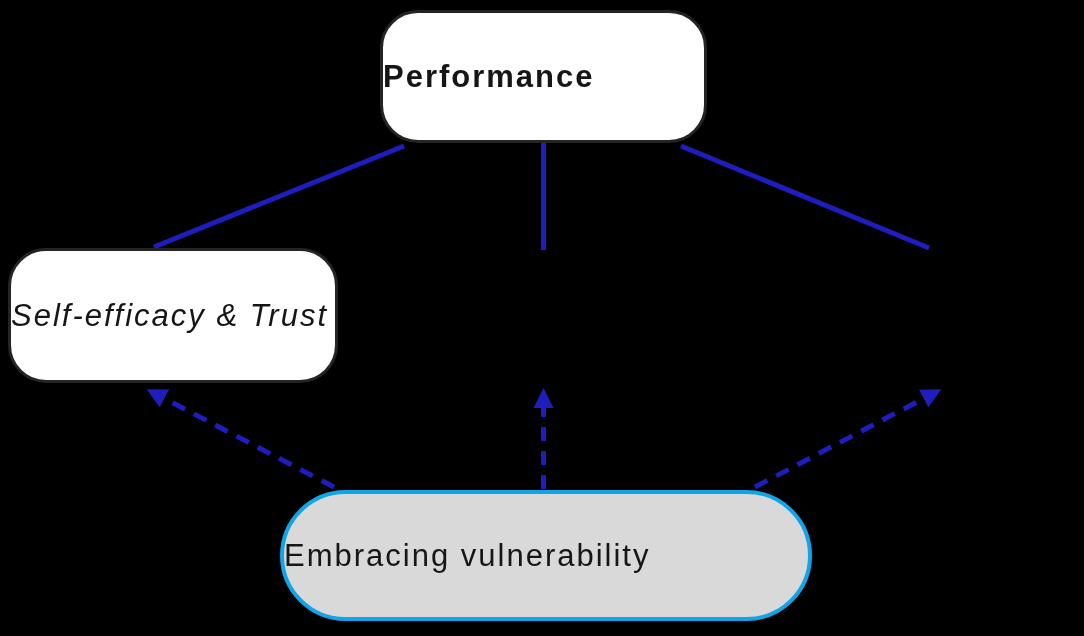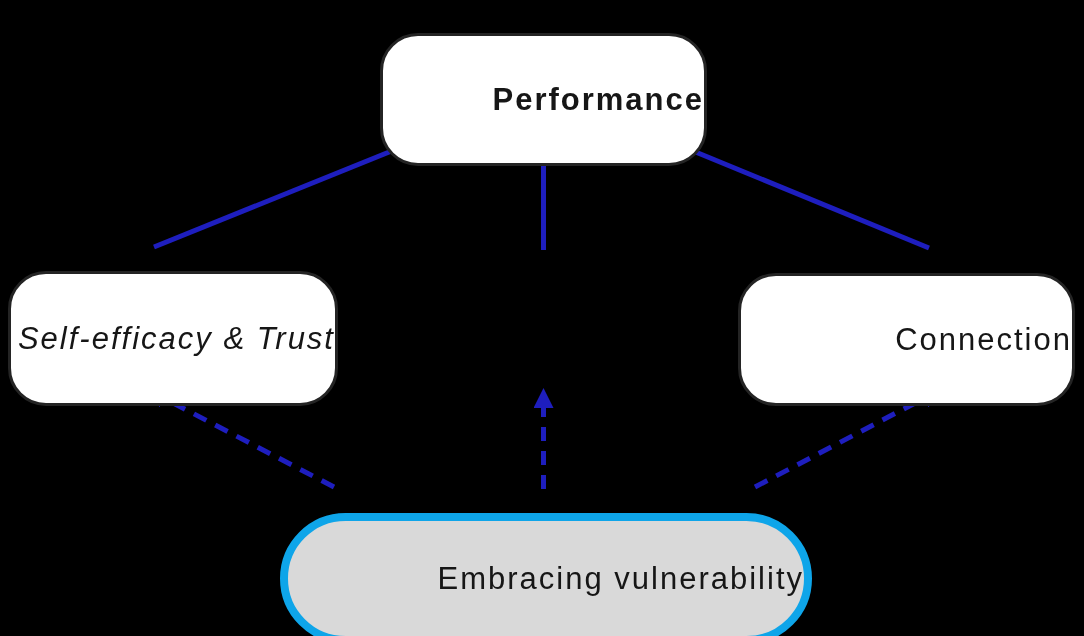--- a/index.html
+++ b/index.html
@@ -19,49 +19,48 @@
     position: absolute;
     left: 0;
     top: 0;
     width: 1084px;
     height: 636px;
   }
   .node {
     position: absolute;
     display: flex;
     align-items: center;
-    justify-content: flex-end;
+    justify-content: flex-start;
     box-sizing: border-box;
     background: #ffffff;
     border: 3px solid #242424;
     border-radius: 38px;
     color: #161616;
     font-size: 31px;
     letter-spacing: 2px;
     white-space: nowrap;
     text-align: center;
-    margin-top: 23px;
   }
   .node-performance {
     left: 380px; top: 10px; width: 327px; height: 133px;
     font-weight: bold;
   }
   .node-self-efficacy-trust {
     left: 8px; top: 248px; width: 330px; height: 135px; font-style: italic;
   }
   .node-focus-flow {
     left: 373px; top: 250px; width: 340px; height: 133px;
   }
   .node-connection {
     left: 738px; top: 250px; width: 337px; height: 133px;
   }
   .node-embracing-vulnerability {
     left: 280px; top: 490px; width: 532px; height: 131px;
     background: #d9d9d9;
-    border: 8px solid #0ea5e9;
+    border: 4px solid #0ea5e9;
     border-radius: 70px;
   }
   .edge-solid {
     stroke: #1e1ebe;
     stroke-width: 5;
     fill: none;
   }
   .edge-dashed {
     stroke: #1e1ebe;
     stroke-width: 5;
@@ -92,21 +91,18 @@
 
   <div class="node node-performance">
     <span>Performance</span>
   </div>
 
   <div class="node node-self-efficacy-trust">
     <span>Self-efficacy &amp; Trust</span>
   </div>
 
 
-  <div class="node node-connection">
-    <span>Connection</span>
-  </div>
 
   <div class="node node-embracing-vulnerability">
     <span>Embracing vulnerability</span>
   </div>
 
 </div>
 
 </body></html>

